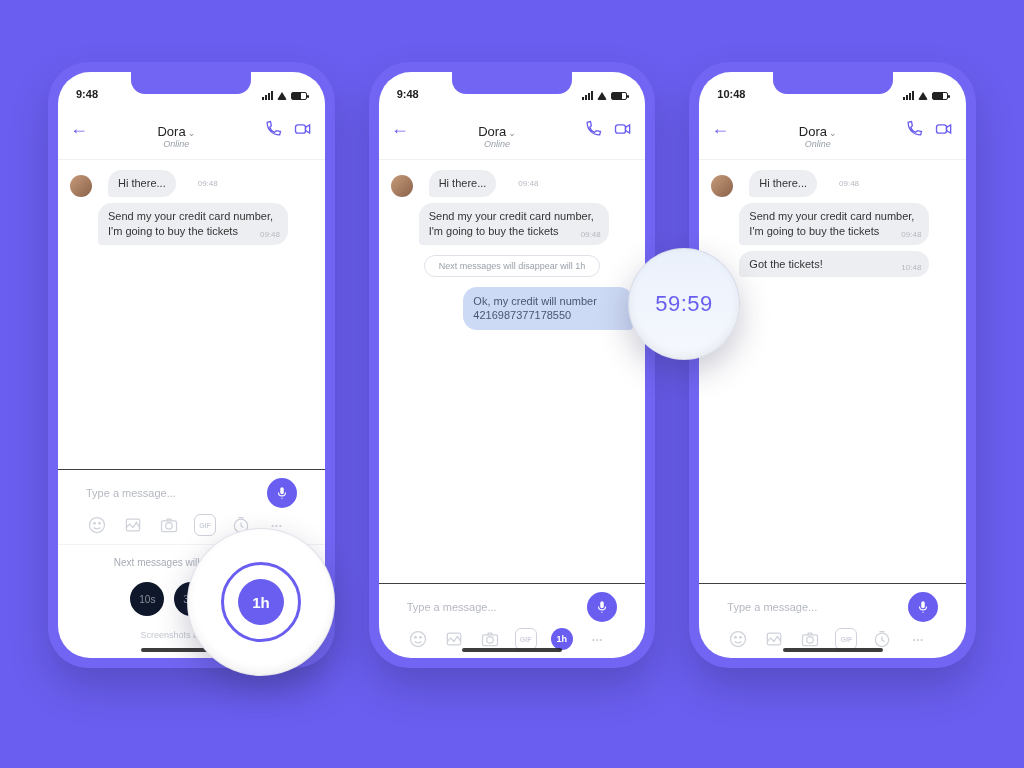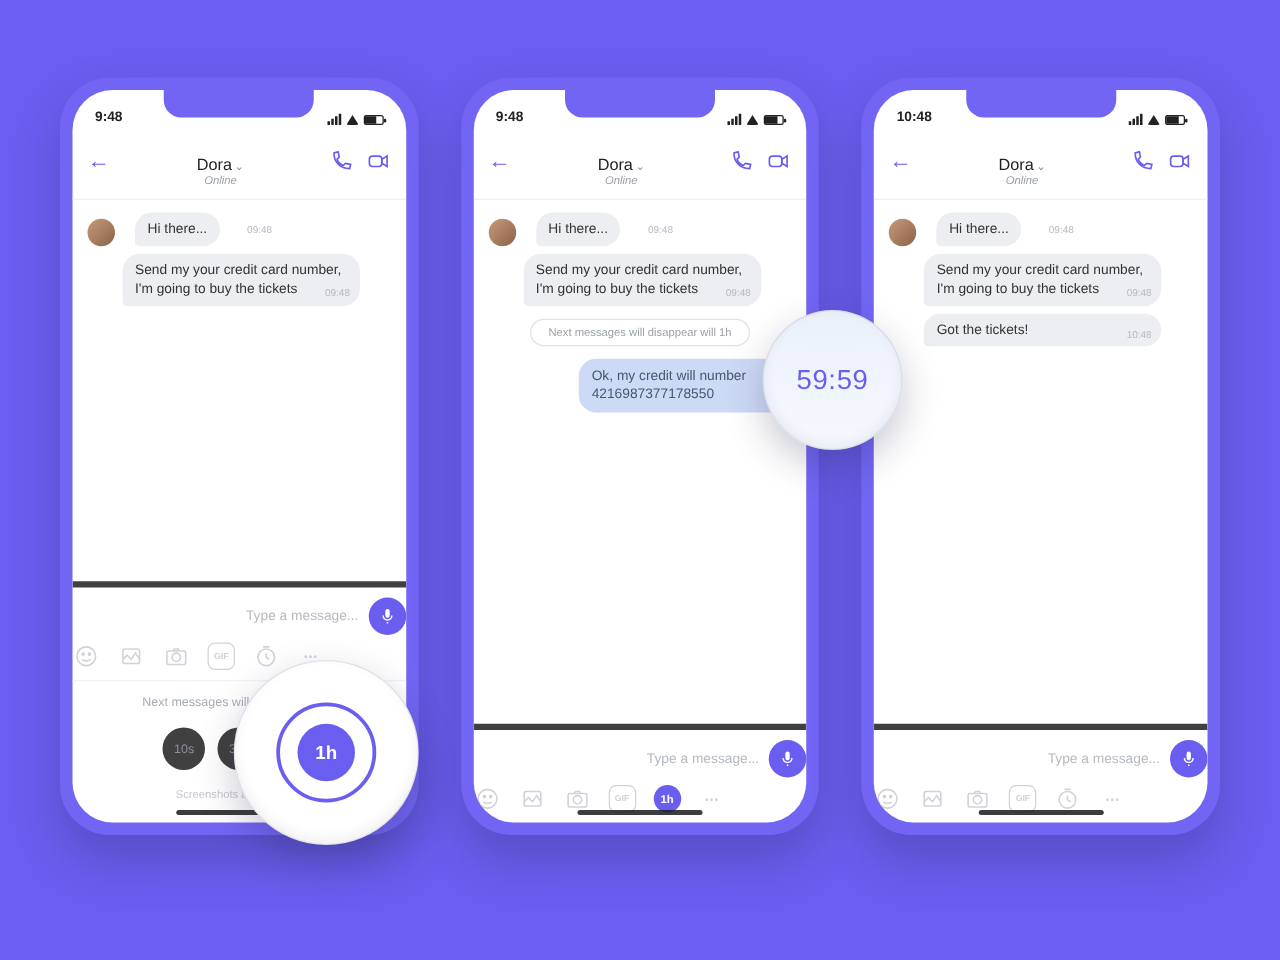--- a/index.html
+++ b/index.html
@@ -101,21 +101,21 @@
     margin:10px auto; width:fit-content; padding:5px 14px;
     border:1px solid #dfe2e8; border-radius:20px; font-size:9px; color:#9aa0a9;
   }
   .bubble-out {
     background:#cddaf5; color:#495671; border-radius:14px 14px 4px 14px;
     padding:7px 10px; font-size:11px; max-width:170px; line-height:1.35;
     margin-left:auto;
   }
 
   .input-area {
-    border-top:5px solid #404040; padding:8px 0 4px;text-align:right;
+    border-top:1px solid #404040; padding:8px 28px 4px;
   }
   .input-row { display:flex; align-items:center; gap:8px; }
   .type-txt { flex:1; font-size:11px; color:#b5b9c1; }
   .mic {
     width:30px; height:30px; border-radius:50%;
     background:#6a5ef0; display:flex; align-items:center; justify-content:center;
   }
   .mic svg { width:14px; height:14px; fill:#fff; }
   .tool-row { display:flex; gap:14px; padding:6px 0 4px; align-items:center; }
   .tool { width:22px; height:22px; display:flex; align-items:center; justify-content:center; color:#cfd2da; }
@@ -127,21 +127,21 @@
     font-size:9px; font-weight:600;
   }
 
   
   .timer-panel {
     padding:12px 10px 18px; text-align:center; color:#a7acb6; font-size:10px;
     border-top:1px solid #f2f3f6;
   }
   .chips { display:flex; gap:10px; justify-content:center; margin:14px 0 14px; }
   .chip {
-    width:34px; height:34px; border-radius:50%; background:#404040;
+    width:34px; height:34px; border-radius:50%; background:#0f172a;
     display:flex; align-items:center; justify-content:center;
     font-size:10px; color:#8a8f99;
   }
   .screenshot-line { font-size:9px; color:#c4c8d0; }
 
   .home-ind { position:absolute; bottom:6px; left:50%; transform:translateX(-50%);
     width:100px; height:4px; border-radius:3px; background:#1a1a1a; opacity:.85; }
 
   
   .magnifier {
@@ -153,21 +153,21 @@
   .mag1 { width:148px; height:148px; left:187px; top:528px; z-index:20; }
   .mag1-ring {
     width:80px; height:80px; border-radius:50%; border:3px solid #6a5ef0;
     display:flex; align-items:center; justify-content:center; background:#fff;
   }
   .mag1-inner {
     width:46px; height:46px; border-radius:50%; background:#6a5ef0;
     display:flex; align-items:center; justify-content:center;
     color:#fff; font-size:15px; font-weight:600;
   }
-  .mag2 { width:112px; height:112px; left:610px; top:248px; z-index:20;
+  .mag2 { width:112px; height:112px; left:628px; top:248px; z-index:20;
           background:linear-gradient(#eaf0fb,#f6f9fe); }
   .mag2-txt { font-size:22px; font-weight:500; color:#6a5ef0; letter-spacing:.5px; }
 </style>
 </head>
 <body>
 
 <div class="stage">
 
   <div class="phone">
     <div class="screen">

